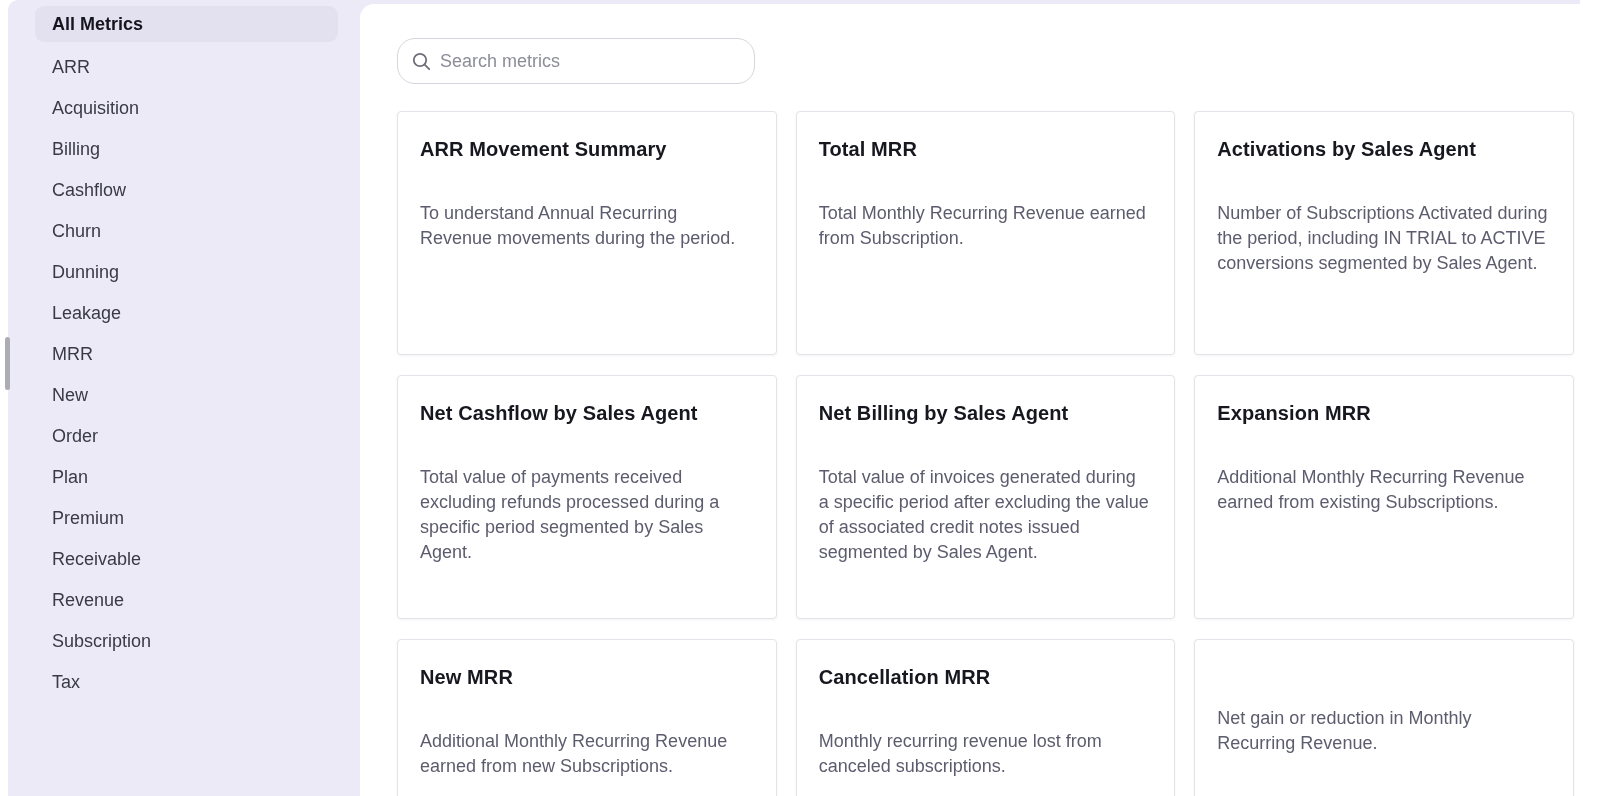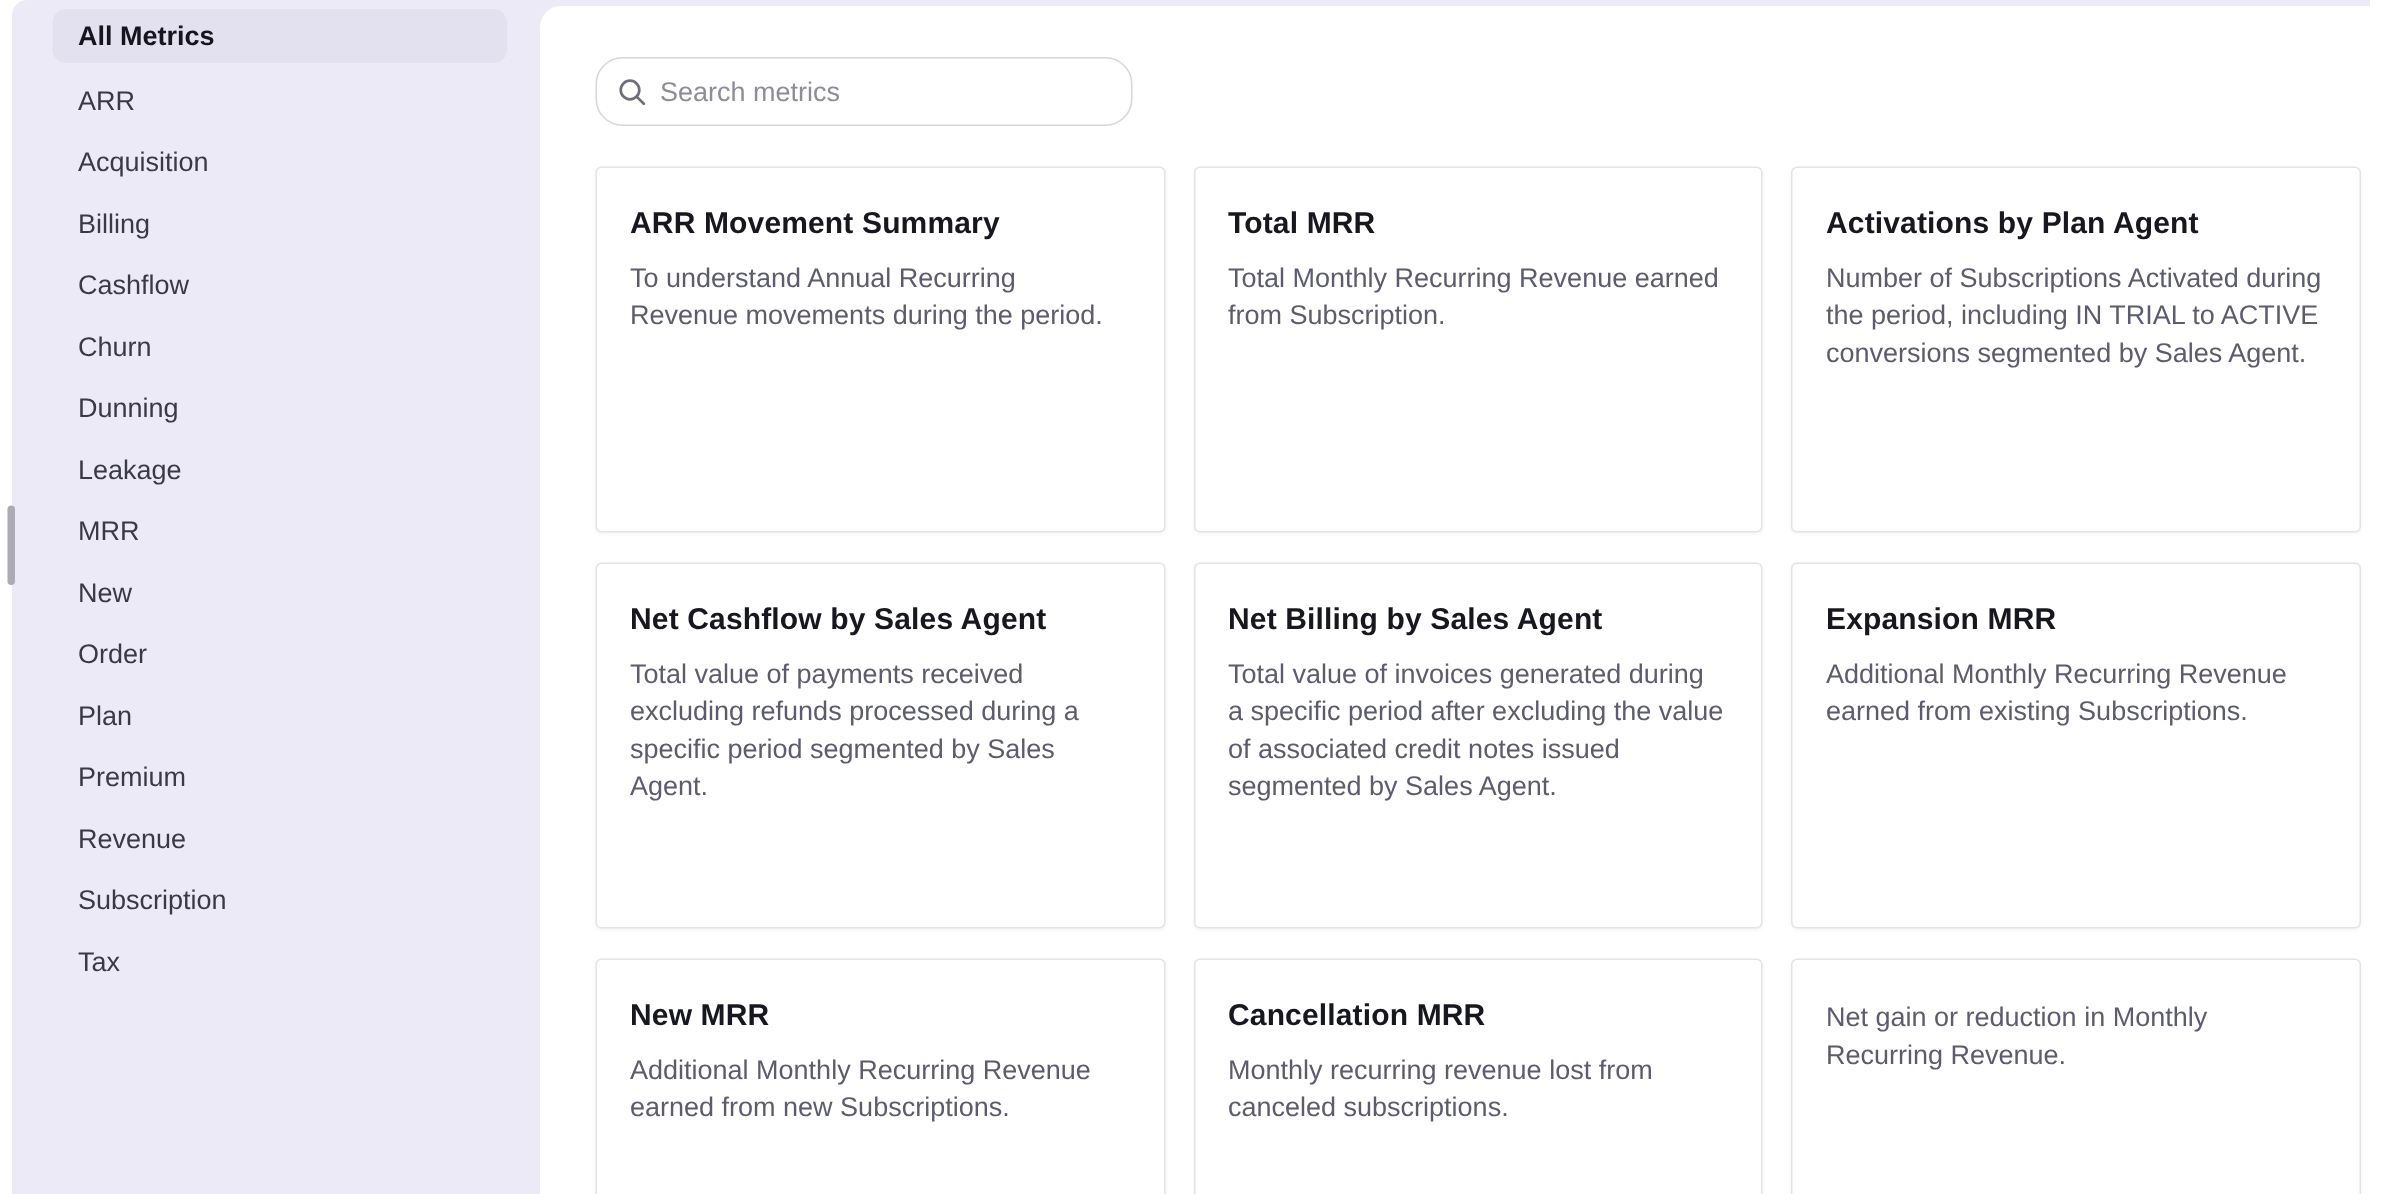--- a/index.html
+++ b/index.html
@@ -91,20 +91,21 @@
     cursor: pointer;
   }
   .card-title {
     font-size: 20px; font-weight: 700; color: #17171f;
     margin-bottom: 12px;
     letter-spacing: 0.1px;
   }
   .card-desc {
     font-size: 18px; color: #5c5c6e;
     line-height: 25px;
+    margin-top: 40px;
   }
 </style>
 </head>
 <body>
 
 <div class="stage">
 
   <div class="lavender-panel"></div>
 
   <div class="scroll-gutter">
@@ -144,20 +145,23 @@
     <span class="sidebar-item-label">New</span>
   </li>
         <li class="sidebar-item">
     <span class="sidebar-item-label">Order</span>
   </li>
         <li class="sidebar-item">
     <span class="sidebar-item-label">Plan</span>
   </li>
         <li class="sidebar-item">
     <span class="sidebar-item-label">Premium</span>
+  </li>
+        <li class="sidebar-item">
+    <span class="sidebar-item-label">Receivable</span>
   </li>
         <li class="sidebar-item">
     <span class="sidebar-item-label">Revenue</span>
   </li>
         <li class="sidebar-item">
     <span class="sidebar-item-label">Subscription</span>
   </li>
         <li class="sidebar-item">
     <span class="sidebar-item-label">Tax</span>
   </li>
@@ -179,21 +183,21 @@
     <div class="cards-grid" id="cards-grid">
         <div class="metric-card">
     <div class="card-title">ARR Movement Summary</div>
     <div class="card-desc">To understand Annual Recurring Revenue movements during the period.</div>
   </div>
         <div class="metric-card">
     <div class="card-title">Total MRR</div>
     <div class="card-desc">Total Monthly Recurring Revenue earned from Subscription.</div>
   </div>
         <div class="metric-card">
-    <div class="card-title">Activations by Plan Agent</div>
+    <div class="card-title">Activations by Sales Agent</div>
     <div class="card-desc">Number of Subscriptions Activated during the period, including IN TRIAL to ACTIVE conversions segmented by Sales Agent.</div>
   </div>
         <div class="metric-card">
     <div class="card-title">Net Cashflow by Sales Agent</div>
     <div class="card-desc">Total value of payments received excluding refunds processed during a specific period segmented by Sales Agent.</div>
   </div>
         <div class="metric-card">
     <div class="card-title">Net Billing by Sales Agent</div>
     <div class="card-desc">Total value of invoices generated during a specific period after excluding the value of associated credit notes issued segmented by Sales Agent.</div>
   </div>

